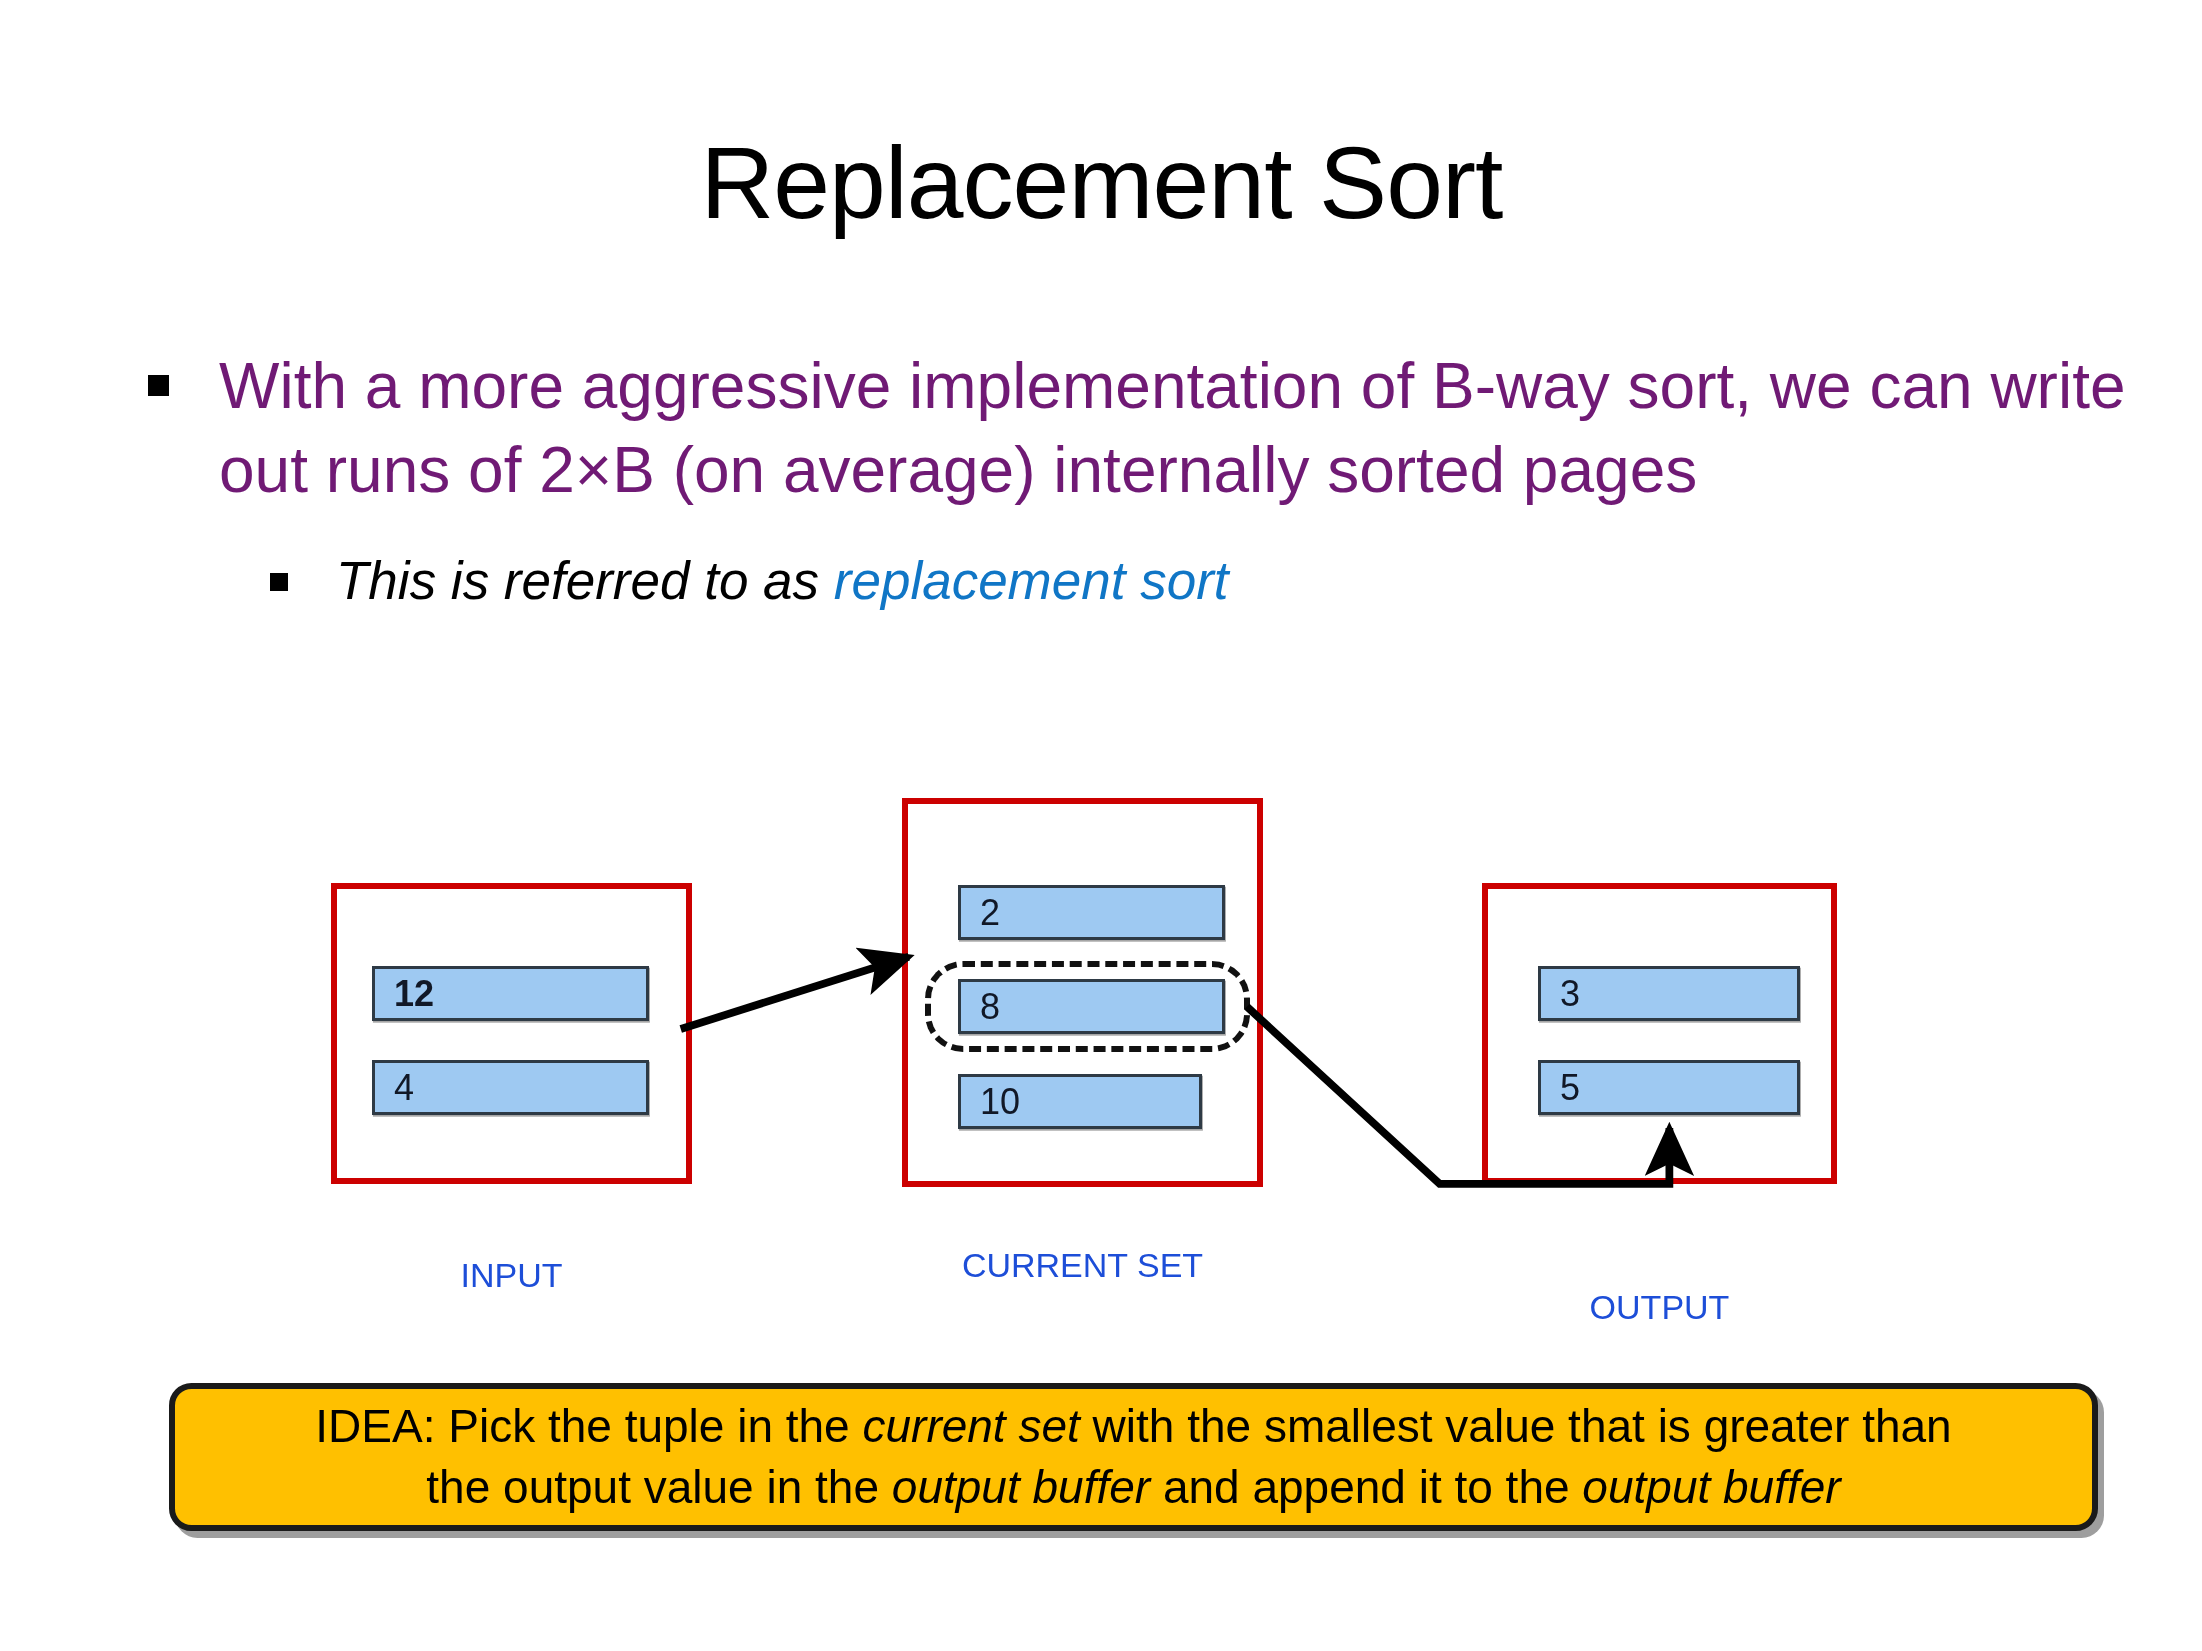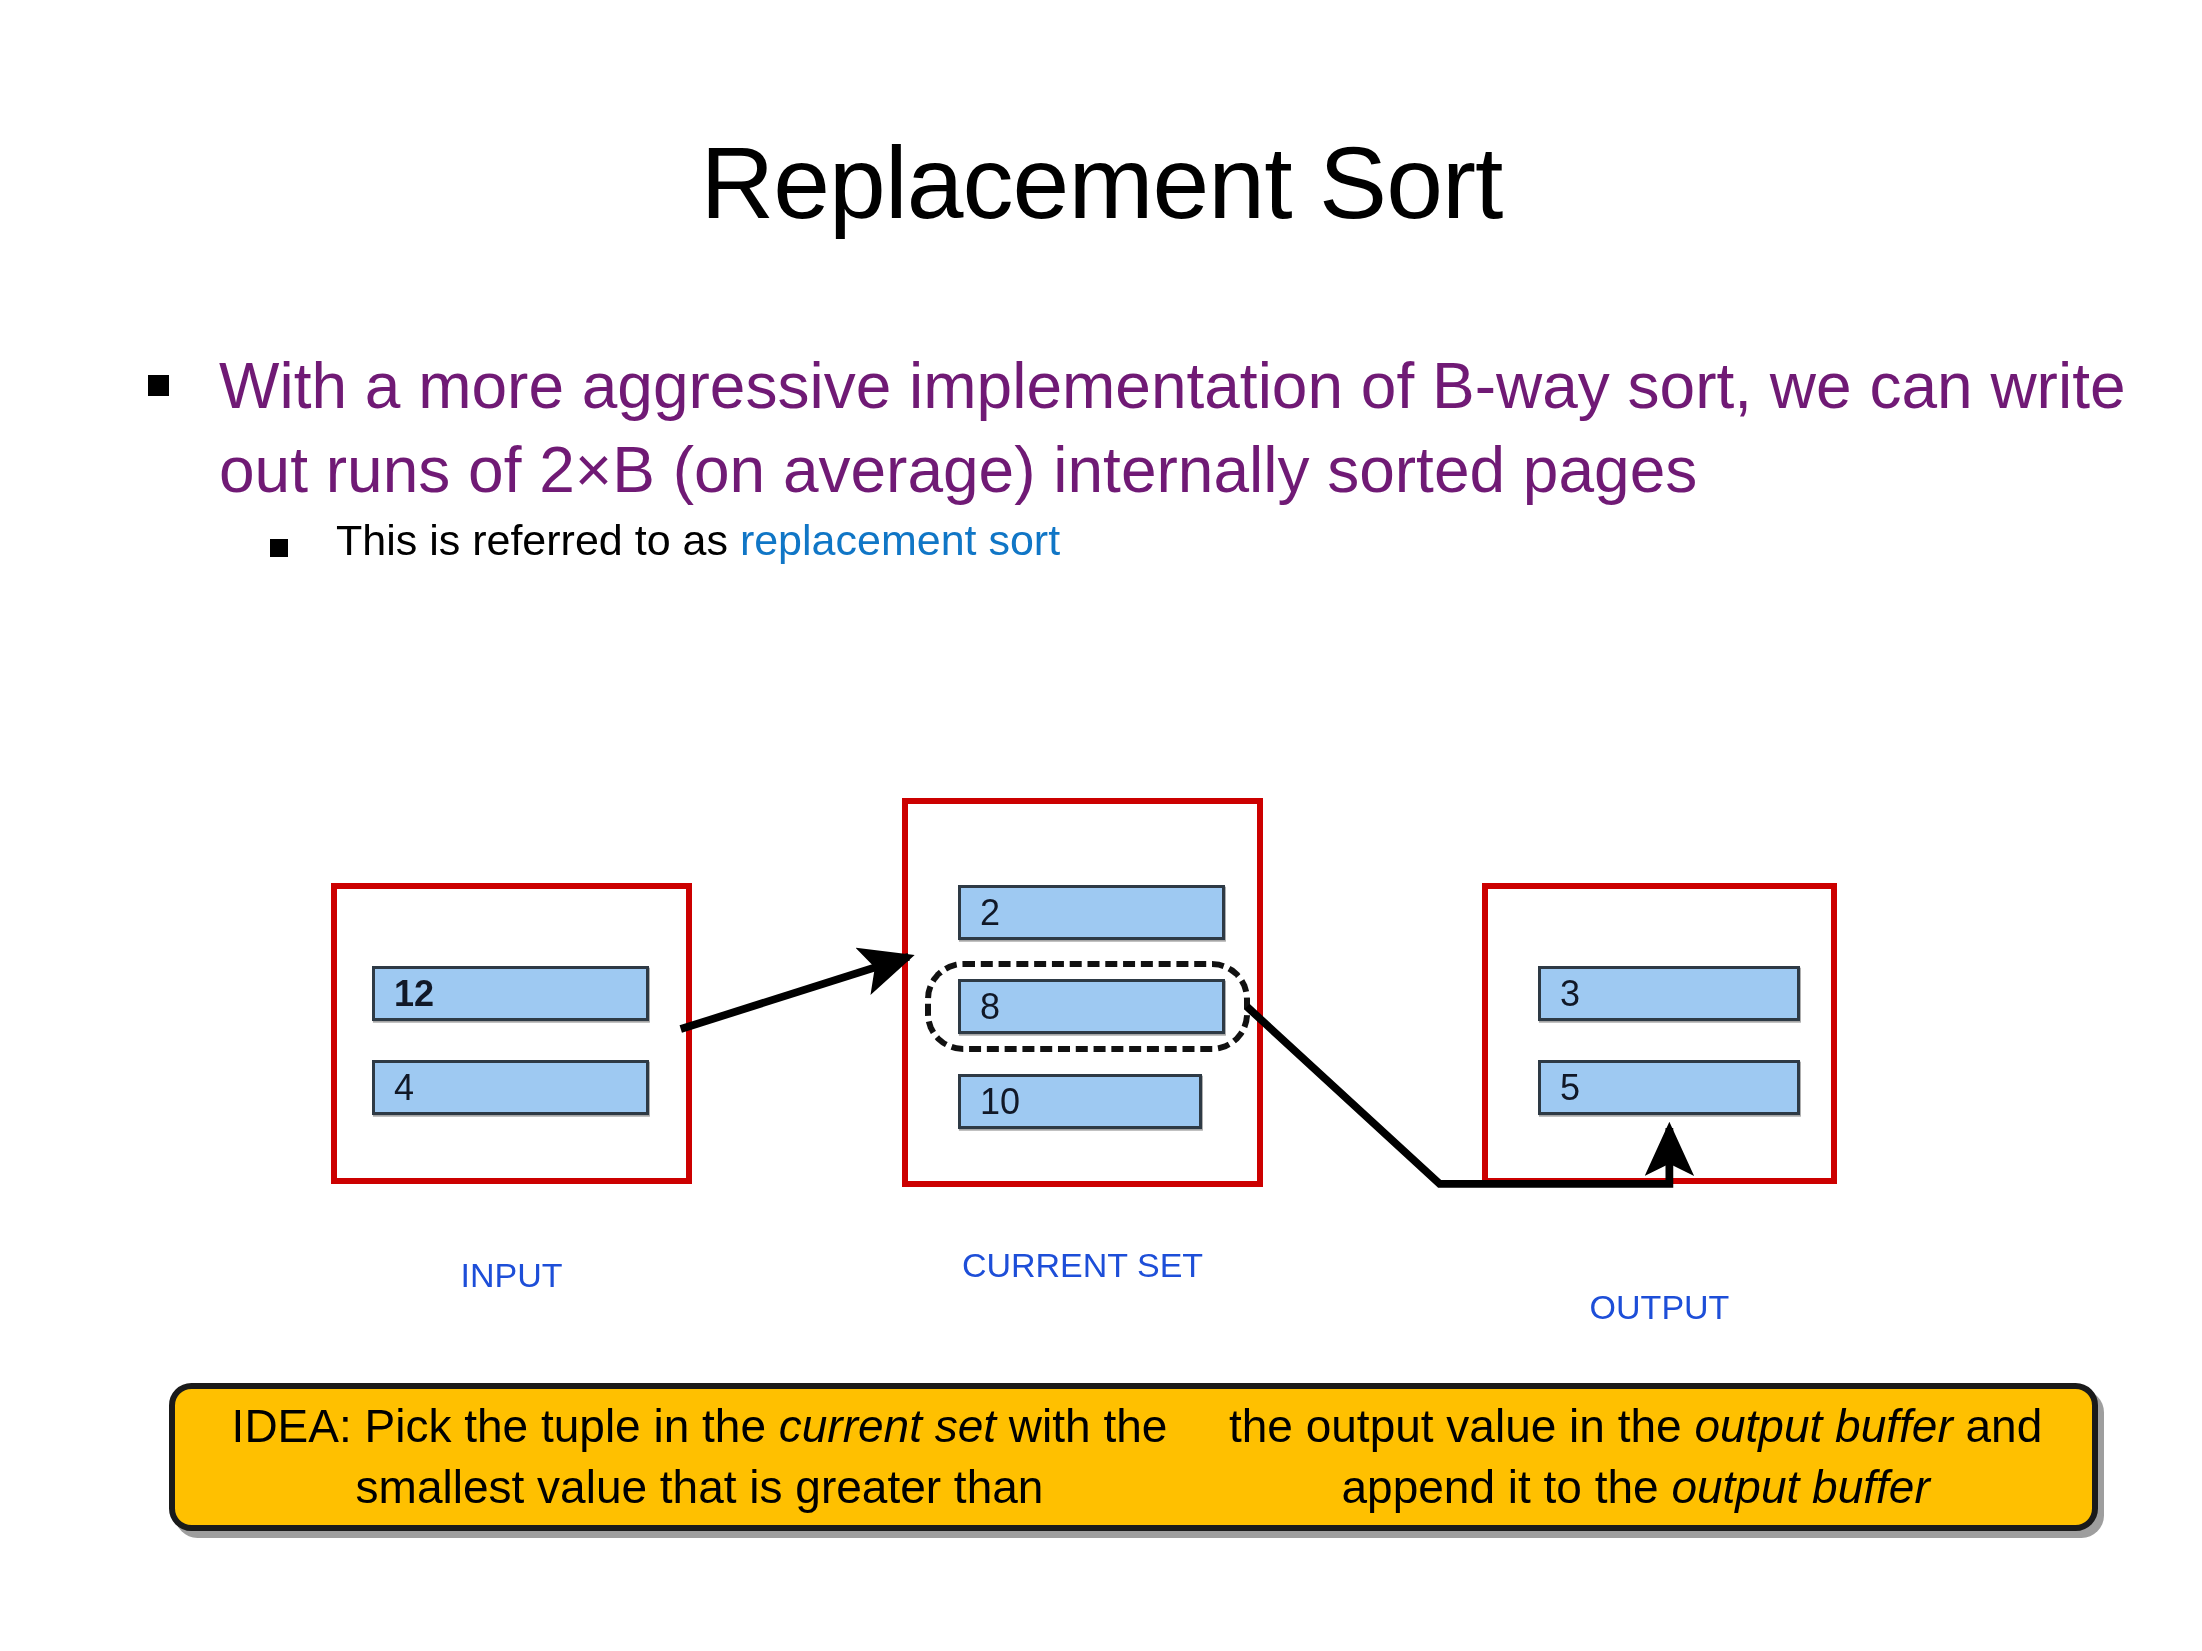--- a/index.html
+++ b/index.html
@@ -50,25 +50,27 @@
     position: absolute;
     left: 19px;
     top: 31px;
     width: 20.6px;
     height: 20.6px;
     background: #000000;
   }
   .bullet-l2 {
     position: relative;
     padding-left: 99px;
+    margin-top: 34px;
     margin-left: 108px;
-    font-size: 43px;
+    font-size: 53px;
     line-height: 1.3;
     font-weight: 400;
     color: #000000;
+    font-style: italic;
   }
   .bullet-l2 > .sq {
     position: absolute;
     left: 33px;
     top: 26px;
     width: 18px;
     height: 18px;
     background: #000000;
   }
   .accent-link { color: #1076C6; }
@@ -149,20 +151,21 @@
     left: 169px;
     top: 1383px;
     width: 1929px;
     height: 148px;
     background: #FFC000;
     border: 6px solid #1A1A1A;
     border-radius: 22.4px;
     box-sizing: border-box;
     box-shadow: 6px 6.9px 0 rgba(0,0,0,0.38);
     display: flex;
+    flex-direction: column;
     align-items: center;
     justify-content: center;
     text-align: center;
     font-size: 46px;
     line-height: 1.32;
     color: #000000;
     padding: 0 22.4px;
   }
   #idea-callout .ital { font-style: italic; }
 </style>

